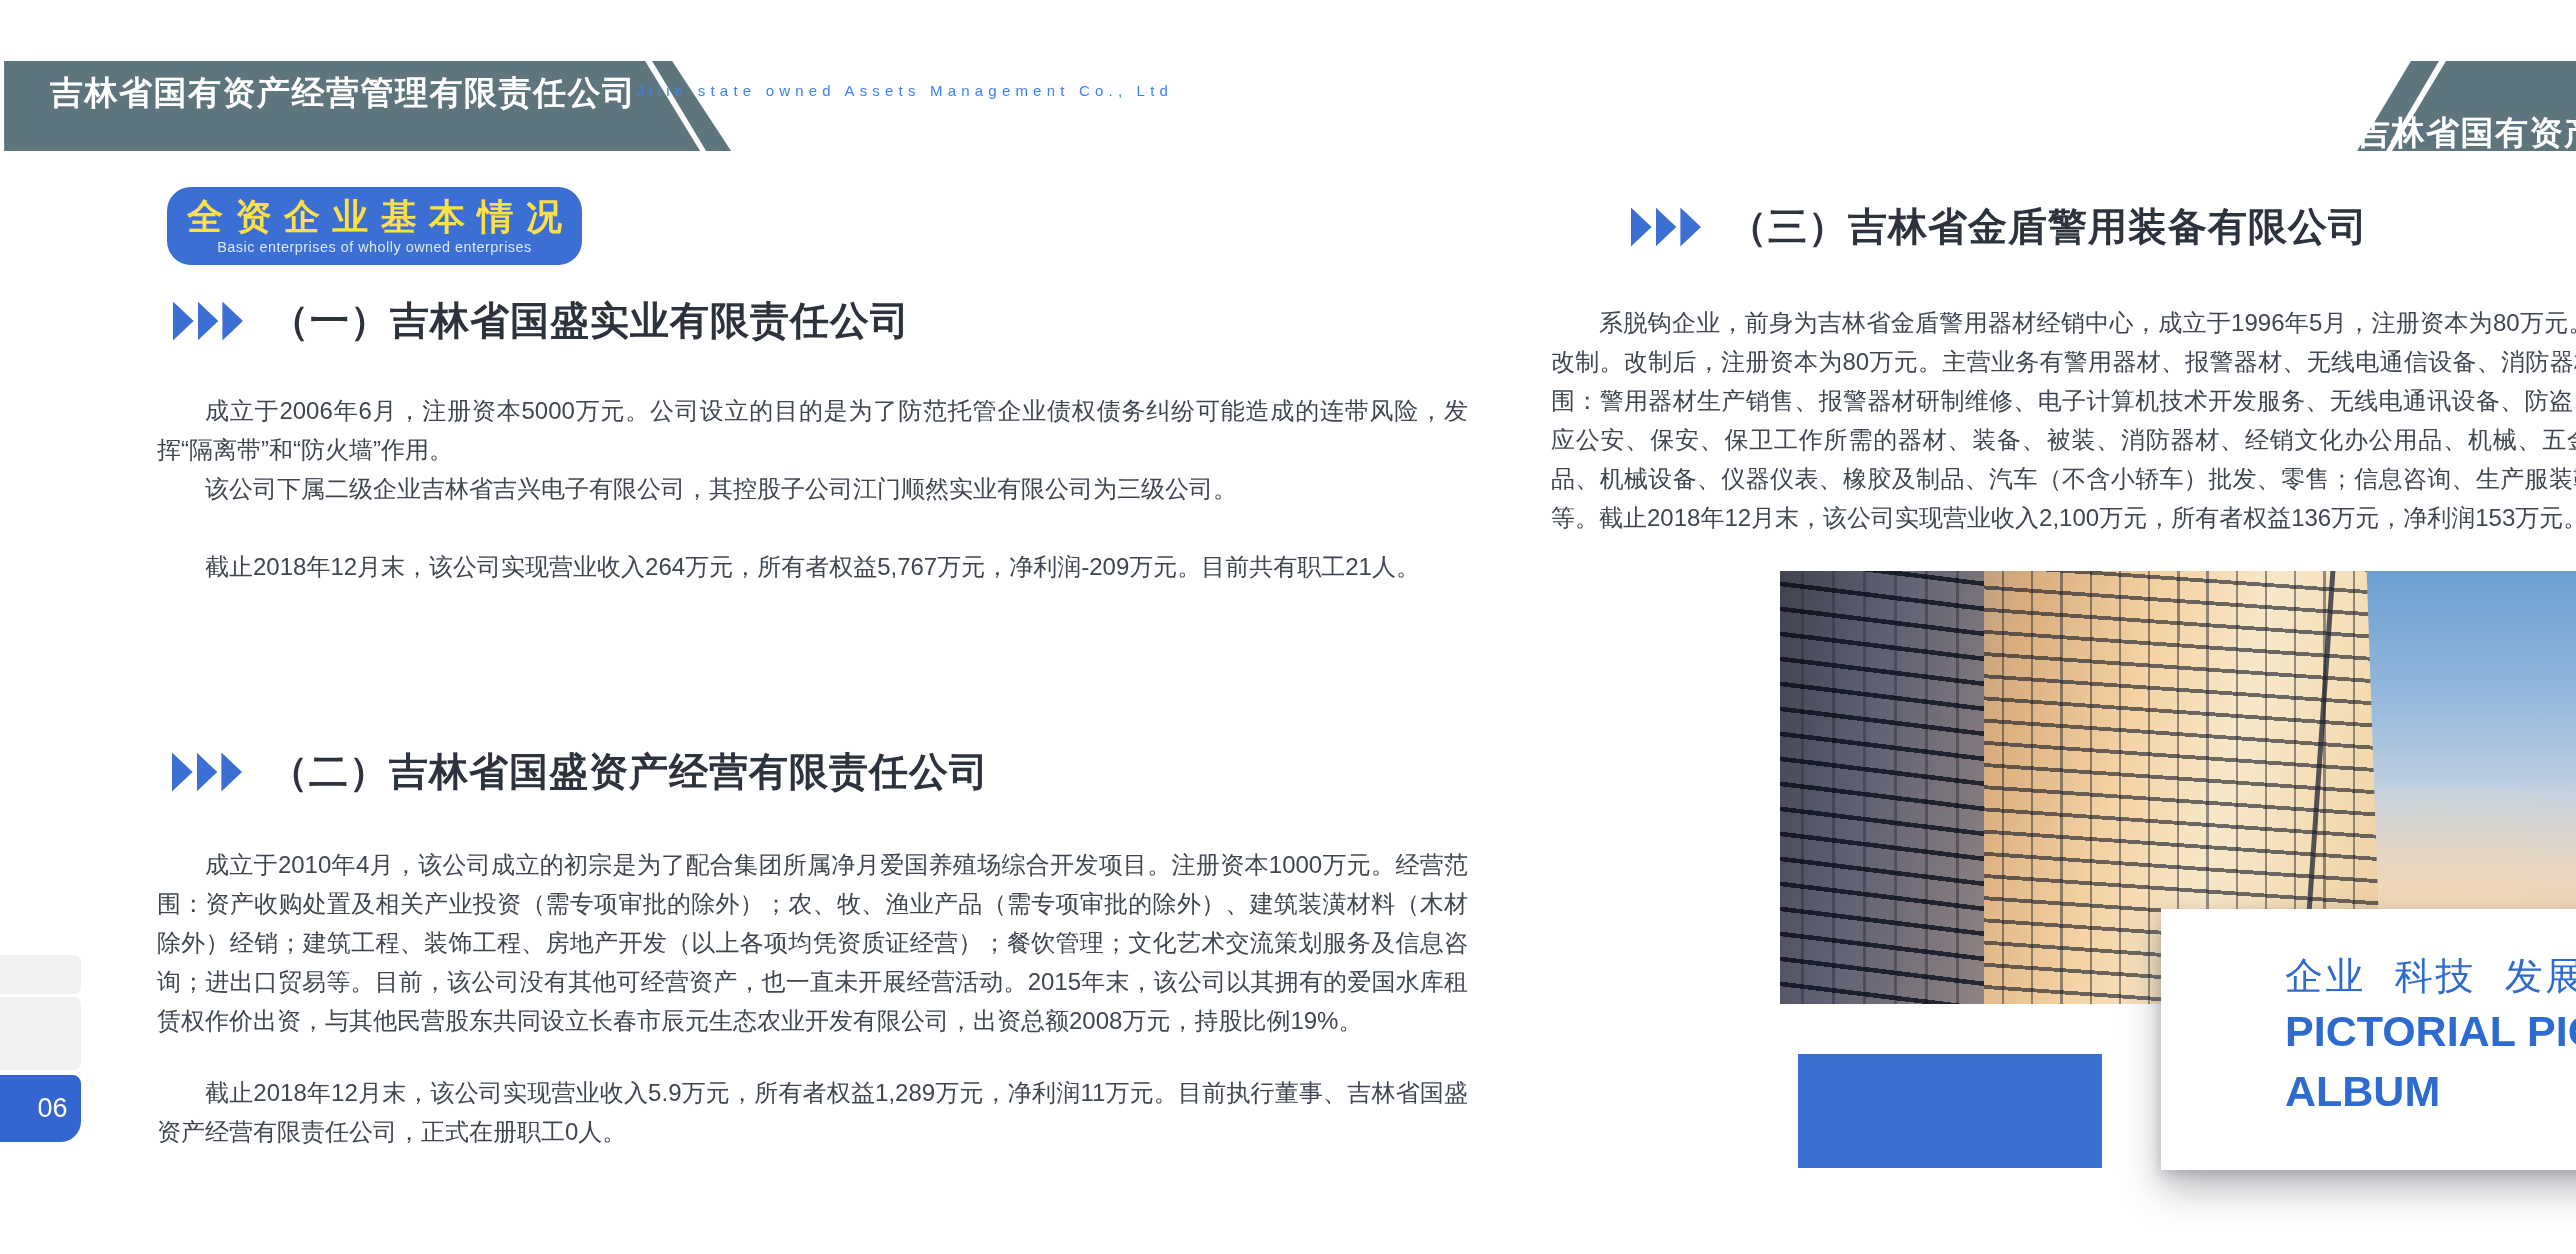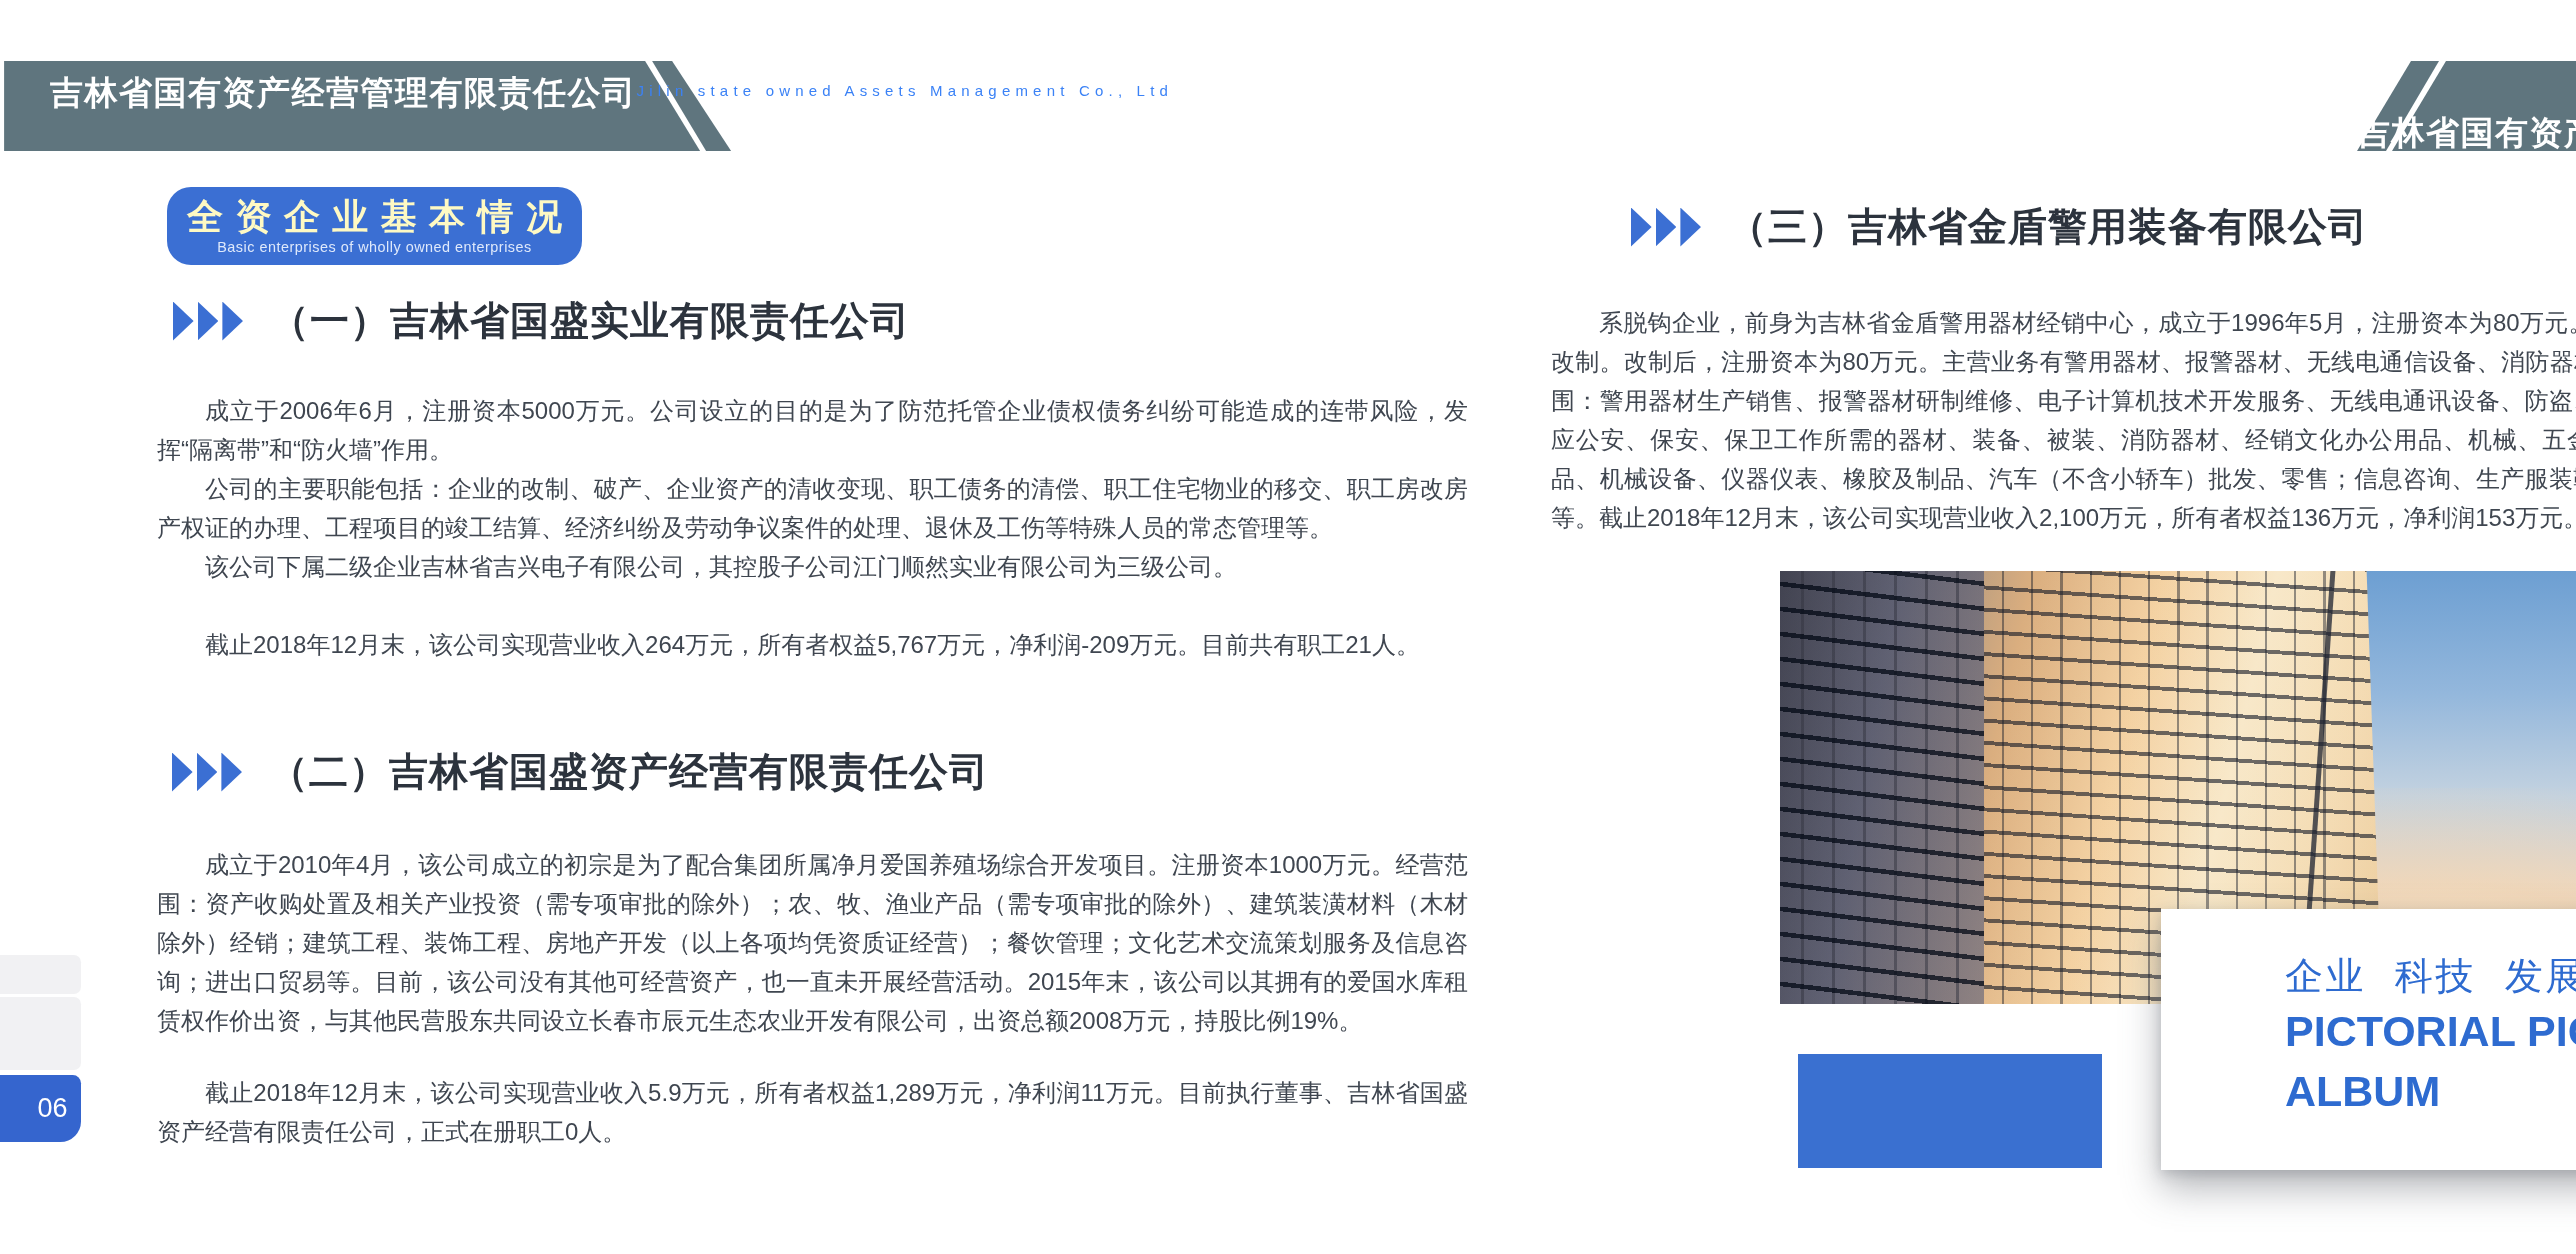--- a/index.html
+++ b/index.html
@@ -18,21 +18,21 @@
   #banner-right{left:2357px;width:722px;}
   #banner-right .bg{clip-path:polygon(54px 0,100% 0,100% 100%,0 100%);}
   #banner-right .slash{clip-path:polygon(82px 0,89px 0,35px 100%,29px 100%);}
   #banner-right .txt{padding:13.4px 49px 0 0;align-items:flex-end;text-align:right;}
   .banner-cn{font-size:33px;line-height:37px;font-weight:bold;color:#ffffff;letter-spacing:1.5px;white-space:nowrap;}
   .banner-en{font-size:15px;line-height:17.5px;color:#3b82f6;letter-spacing:5.2px;margin-top:7.2px;white-space:nowrap;}
 
   
   .badge{position:absolute;left:167px;top:187px;width:415px;height:78px;background:#3b6fd3;
          border-radius:24px;display:flex;flex-direction:column;align-items:center;justify-content:center;}
-  .badge-cn{font-size:36px;font-weight:bold;color:#fef9c3;letter-spacing:12.4px;text-indent:12.4px;line-height:40px;white-space:nowrap;}
+  .badge-cn{font-size:36px;font-weight:bold;color:#fde047;letter-spacing:12.4px;text-indent:12.4px;line-height:40px;white-space:nowrap;}
   .badge-en{font-size:14.4px;color:#dfe9fb;letter-spacing:0.5px;margin-top:2.1px;white-space:nowrap;}
 
   
   .sec-heading{position:absolute;display:flex;align-items:center;height:52px;}
   .chevs{display:flex;align-items:center;margin-right:23px;}
   .chev{width:20.6px;height:39px;background:#3b6fd3;clip-path:polygon(0 0,100% 50%,0 100%);margin-right:4.1px;}
   .sec-title{font-size:39px;font-weight:bold;color:#2c333d;letter-spacing:1px;white-space:nowrap;margin:0;}
 
   
   .body-block{position:absolute;}
@@ -118,21 +118,20 @@
   <div class="sec-heading" id="sec1-heading">
     <div class="chevs">
       <span class="chev"></span>
       <span class="chev"></span>
       <span class="chev"></span>
     </div>
     <h2 class="sec-title">（一）吉林省国盛实业有限责任公司</h2>
   </div>
   <div class="body-block" id="sec1-body">
     <p class="body-para">成立于2006年6月，注册资本5000万元。公司设立的目的是为了防范托管企业债权债务纠纷可能造成的连带风险，发挥“隔离带”和“防火墙”作用。</p>
-    <p class="body-para">公司的主要职能包括：企业的改制、破产、企业资产的清收变现、职工债务的清偿、职工住宅物业的移交、职工房改房产权证的办理、工程项目的竣工结算、经济纠纷及劳动争议案件的处理、退休及工伤等特殊人员的常态管理等。</p>
     <p class="body-para">该公司下属二级企业吉林省吉兴电子有限公司，其控股子公司江门顺然实业有限公司为三级公司。</p>
     <p class="body-para gap-top">截止2018年12月末，该公司实现营业收入264万元，所有者权益5,767万元，净利润-209万元。目前共有职工21人。</p>
   </div>
 
   <div class="sec-heading" id="sec2-heading">
     <div class="chevs">
       <span class="chev"></span>
       <span class="chev"></span>
       <span class="chev"></span>
     </div>

